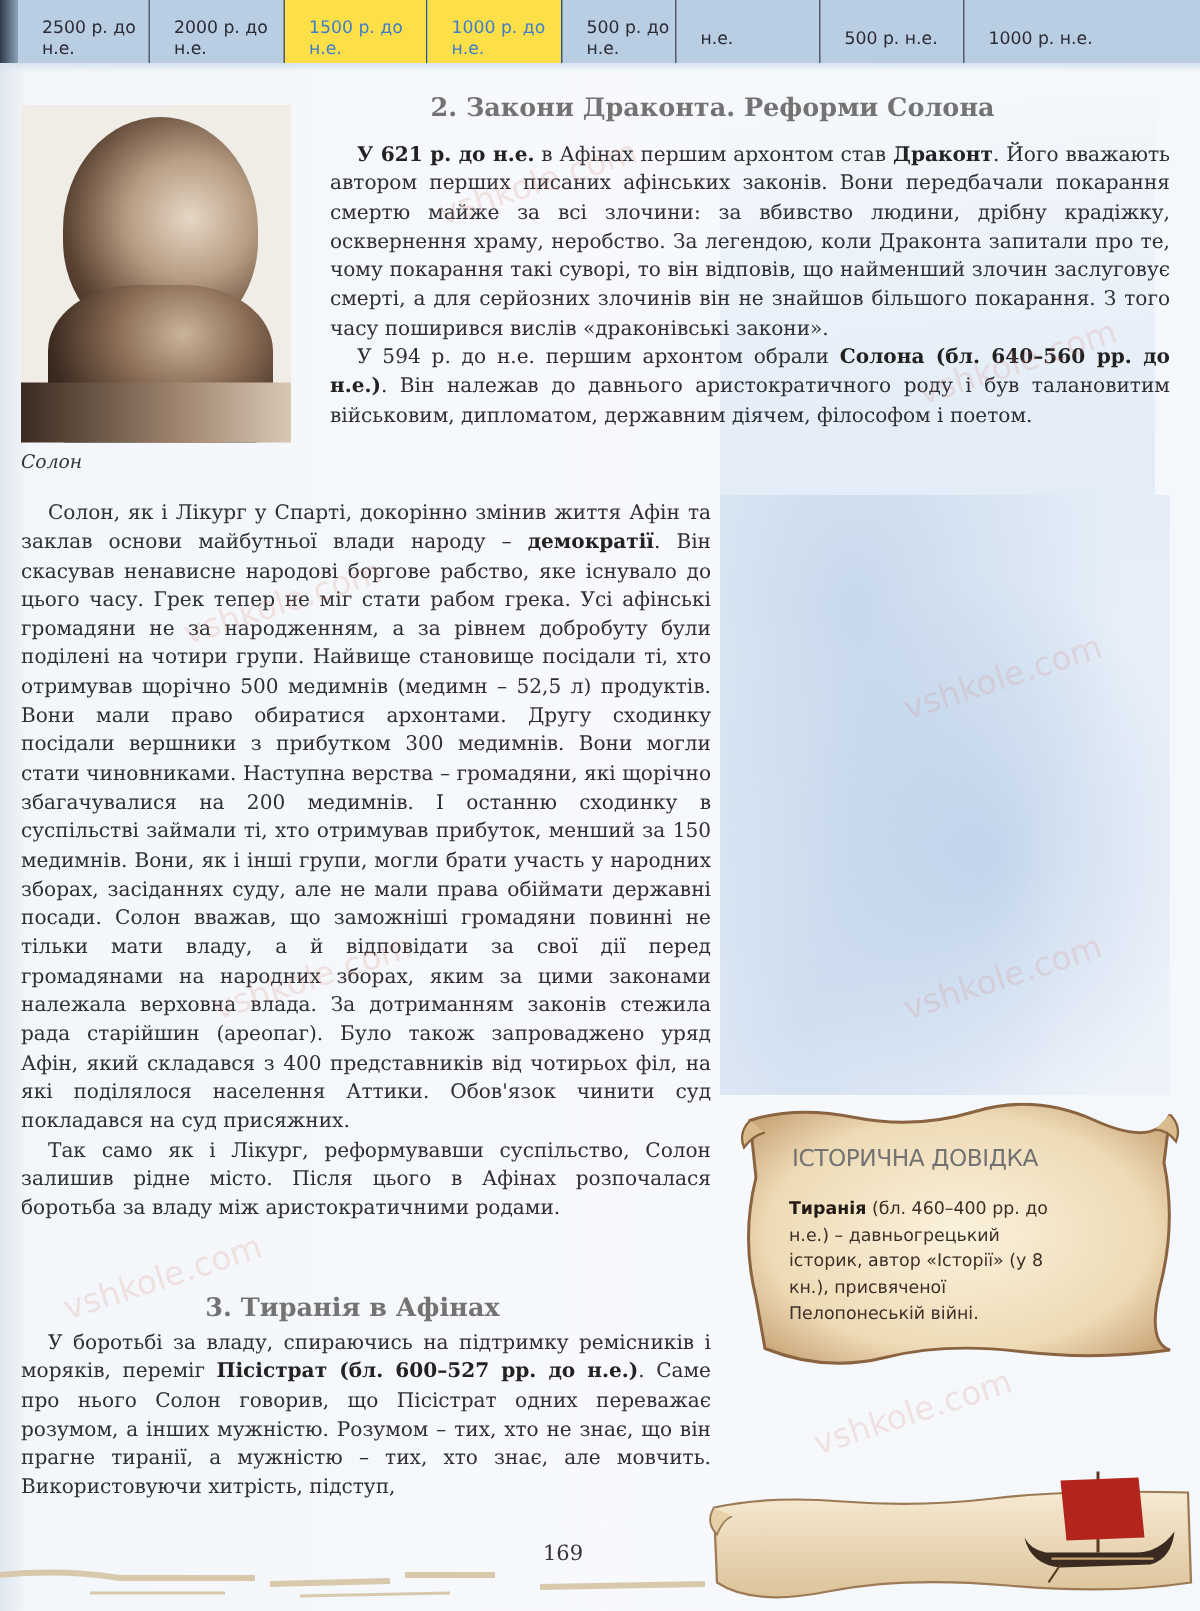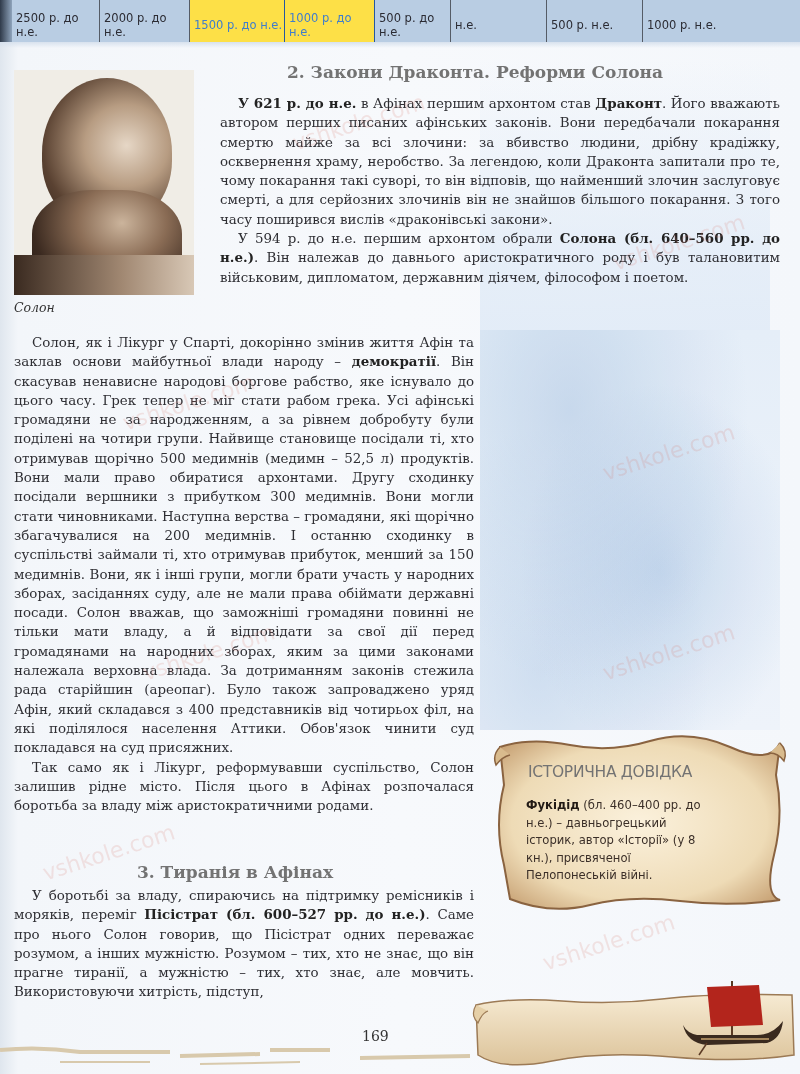--- a/index.html
+++ b/index.html
@@ -14,21 +14,21 @@
     background: linear-gradient(90deg, #dfe6ee 0px, #f3f6fa 18px, #f7f9fc 400px, #f4f7fb 800px);
   }
   
   .timeline {
     position: absolute; left: 0; top: 0; width: 800px; height: 42px;
     background: #b9cde3;
     display: flex; align-items: stretch;
   }
   .tl-cell {
     position: relative; height: 42px; display: flex; align-items: center;
-    padding-left: 4px; box-sizing: border-box;
+    padding-left: 16px; box-sizing: border-box;
     font-family: "DejaVu Sans", "Liberation Sans", sans-serif;
     font-size: 11.5px; color: #2b2b33;
     border-right: 1.5px solid #555c66;
   }
   .tl-cell.active { background: #fde047; color: #3f7dcc; border-right: 1px solid #2557a0; }
   .tl-cell span { margin-top: 8px; }
   .tl-edge {
     width: 12px; height: 42px;
     background: linear-gradient(90deg, #2f3a4a, #8ea3bb);
   }
@@ -192,21 +192,21 @@
         <stop offset="0%" stop-color="#fbf1dc"></stop>
         <stop offset="70%" stop-color="#eedbb6"></stop>
         <stop offset="100%" stop-color="#c9a477"></stop>
       </radialGradient>
     </defs>
     <path d="M10,12 Q40,2 80,10 T160,6 T240,12 T290,8 L286,40 Q294,80 284,120 T290,165 Q240,172 190,166 T100,170 T20,164 L14,130 Q4,90 14,50 Z" fill="url(#parch)" stroke="#8a6340" stroke-width="2"></path>
     <path d="M10,12 Q2,20 6,30 Q12,22 20,20" fill="#d9bb8d" stroke="#8a6340" stroke-width="1.5"></path>
     <path d="M290,8 Q298,16 294,26 Q288,18 280,18" fill="#d9bb8d" stroke="#8a6340" stroke-width="1.5"></path>
   </svg>
   <div class="scroll-title">ІСТОРИЧНА ДОВІДКА</div>
-  <div class="scroll-text"><b>Фукідід</b><span> (бл. 460–400 рр. до н.е.) – давньогрецький історик, автор «Історії» (у 8 кн.), присвяченої Пелопонеській війні.</span></div>
+  <div class="scroll-text"><b>Тиранія</b><span> (бл. 460–400 рр. до н.е.) – давньогрецький історик, автор «Історії» (у 8 кн.), присвяченої Пелопонеській війні.</span></div>
 </div>
 
 <div class="banner">
   <svg width="328" height="95" viewBox="0 0 328 95">
     <defs>
       <linearGradient id="ban" x1="0" y1="0" x2="0" y2="1">
         <stop offset="0%" stop-color="#f6ead2"></stop>
         <stop offset="100%" stop-color="#dcc39a"></stop>
       </linearGradient>
     </defs>

